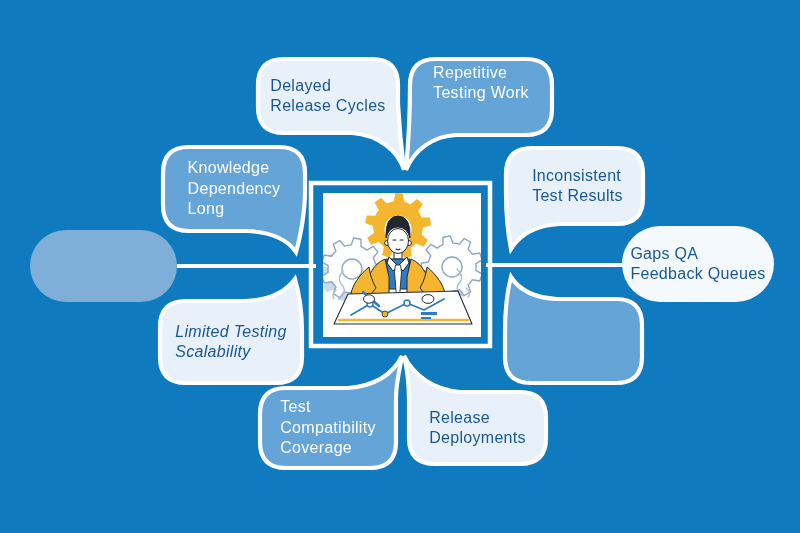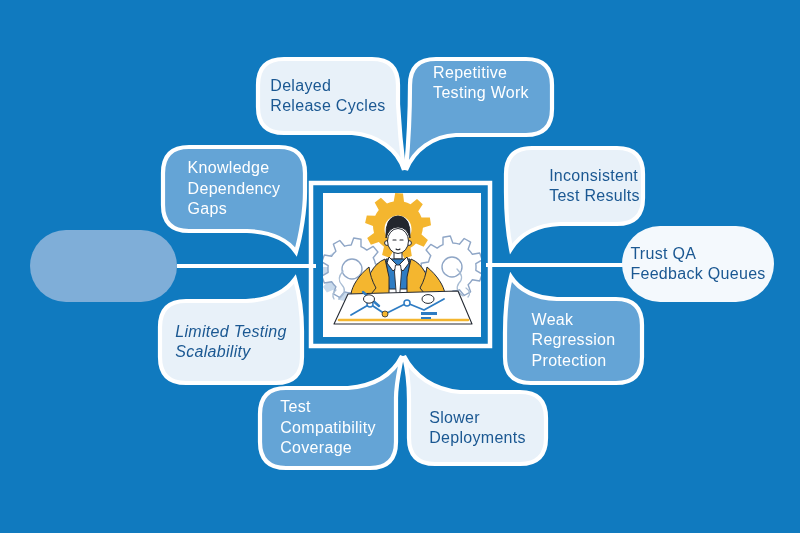--- a/index.html
+++ b/index.html
@@ -20,21 +20,21 @@
     white-space:pre-line;
     pointer-events:none;
     z-index:5;
   }
   .t-dark{color:var(--text_dark,#1B5892);}
   .t-light{color:var(--text_light,#FFFFFF);}
   
   .lb0{left:258px;top:59px;width:140px;height:74px;}
   .lb1{left:410px;top:45px;width:142px;height:76px;}
   .lb2{left:163px;top:147px;width:142px;height:84px;}
-  .lb3{left:526px;top:148px;width:137px;height:76px;}
+  .lb3{left:509px;top:148px;width:137px;height:76px;}
   .lb4{left:30px;top:230px;width:147px;height:72px;}
   .lb5{left:622px;top:226px;width:152px;height:76px;}
   .lb6{left:160px;top:301px;width:142px;height:82px;font-style:italic;}
   .lb7{left:505px;top:298px;width:137px;height:85px;}
   .lb8{left:260px;top:388px;width:136px;height:80px;}
   .lb9{left:409px;top:392px;width:137px;height:72px;}
   .bubble-shape{stroke:var(--white,#fff);stroke-width:4.2;}
   .fill-light{fill:var(--bubble_light,#E8F1F9);}
   .fill-medium{fill:var(--bubble_medium,#64A4D6);}
 </style>
@@ -128,28 +128,25 @@
       <ellipse cx="105" cy="106" rx="6" ry="4.4" fill="#fff"></ellipse>
     </g>
   </svg>
 
   <div class="label lb0 t-dark">Delayed
 Release Cycles</div>
   <div class="label lb1 t-light">Repetitive
 Testing Work</div>
   <div class="label lb2 t-light">Knowledge
 Dependency
-Gaps</div>
+Long</div>
   <div class="label lb3 t-dark">Inconsistent
 Test Results</div>
-  <div class="label lb5 t-dark">Trust QA
+  <div class="label lb5 t-dark">Gaps QA
 Feedback Queues</div>
   <div class="label lb6 t-dark">Limited Testing
 Scalability</div>
-  <div class="label lb7 t-light">Weak
-Regression
-Protection</div>
   <div class="label lb8 t-light">Test
 Compatibility
 Coverage</div>
-  <div class="label lb9 t-dark">Slower
+  <div class="label lb9 t-dark">Release
 Deployments</div>
 </div>
 
 </body></html>

